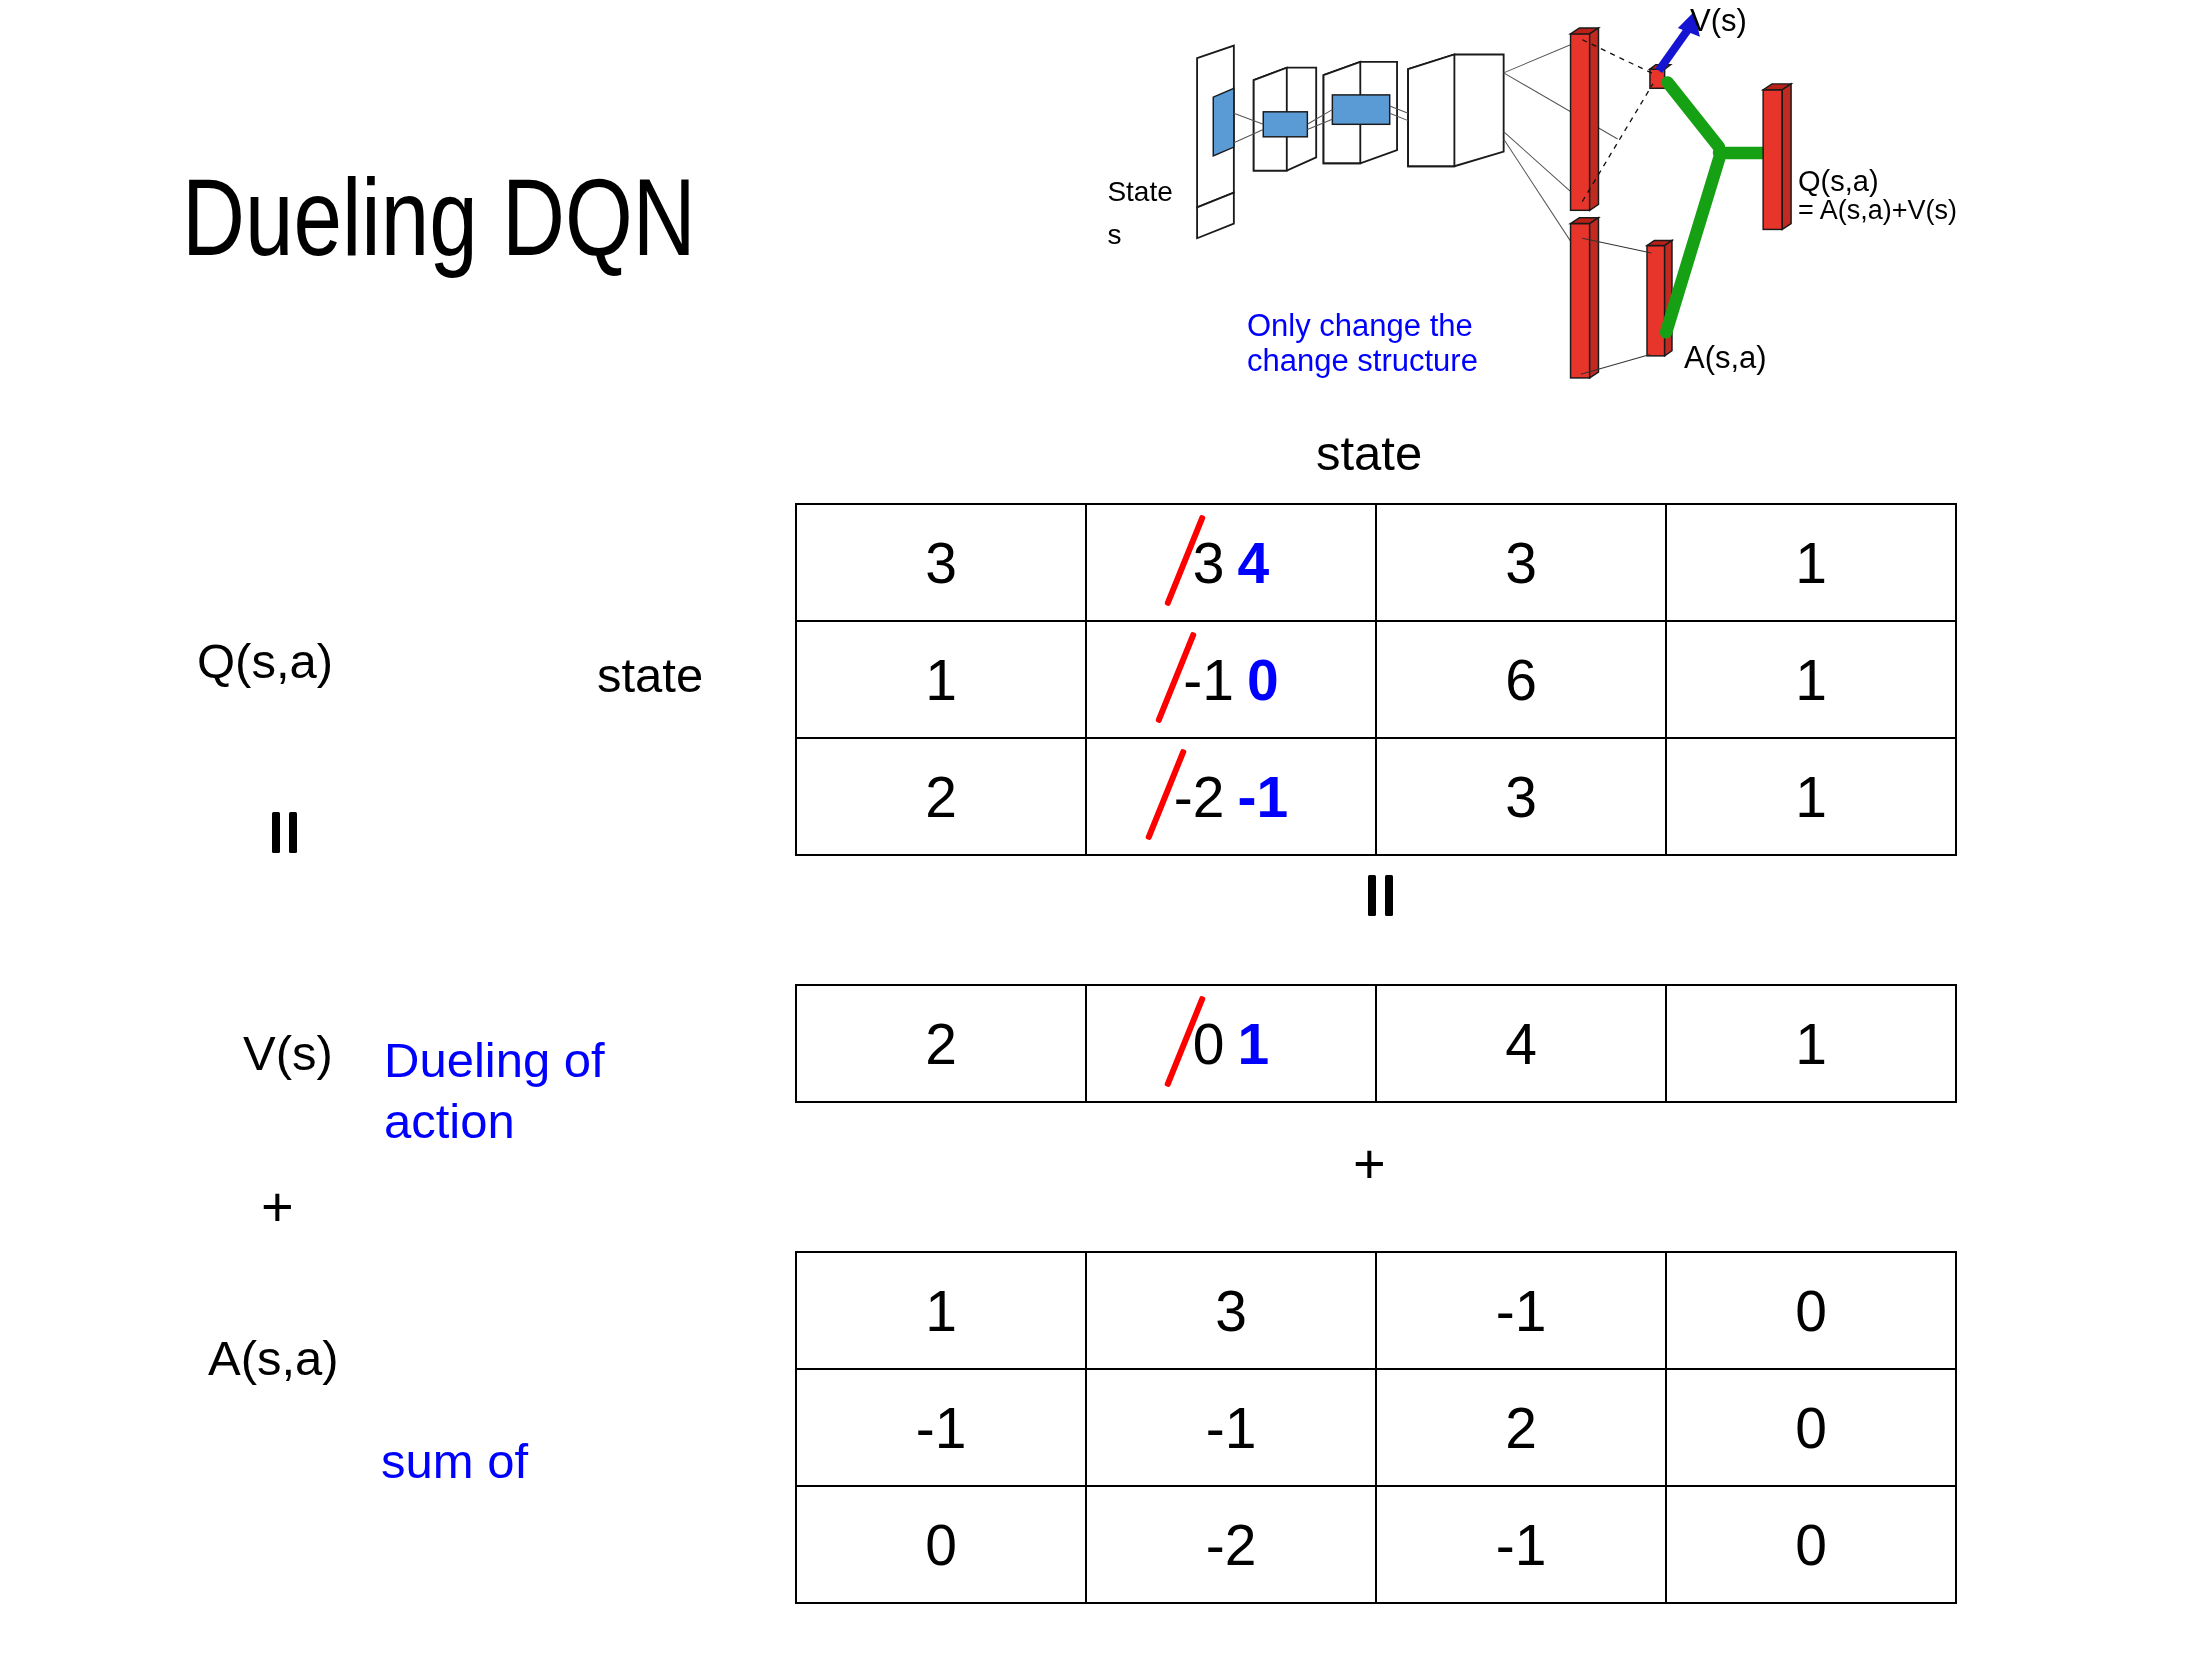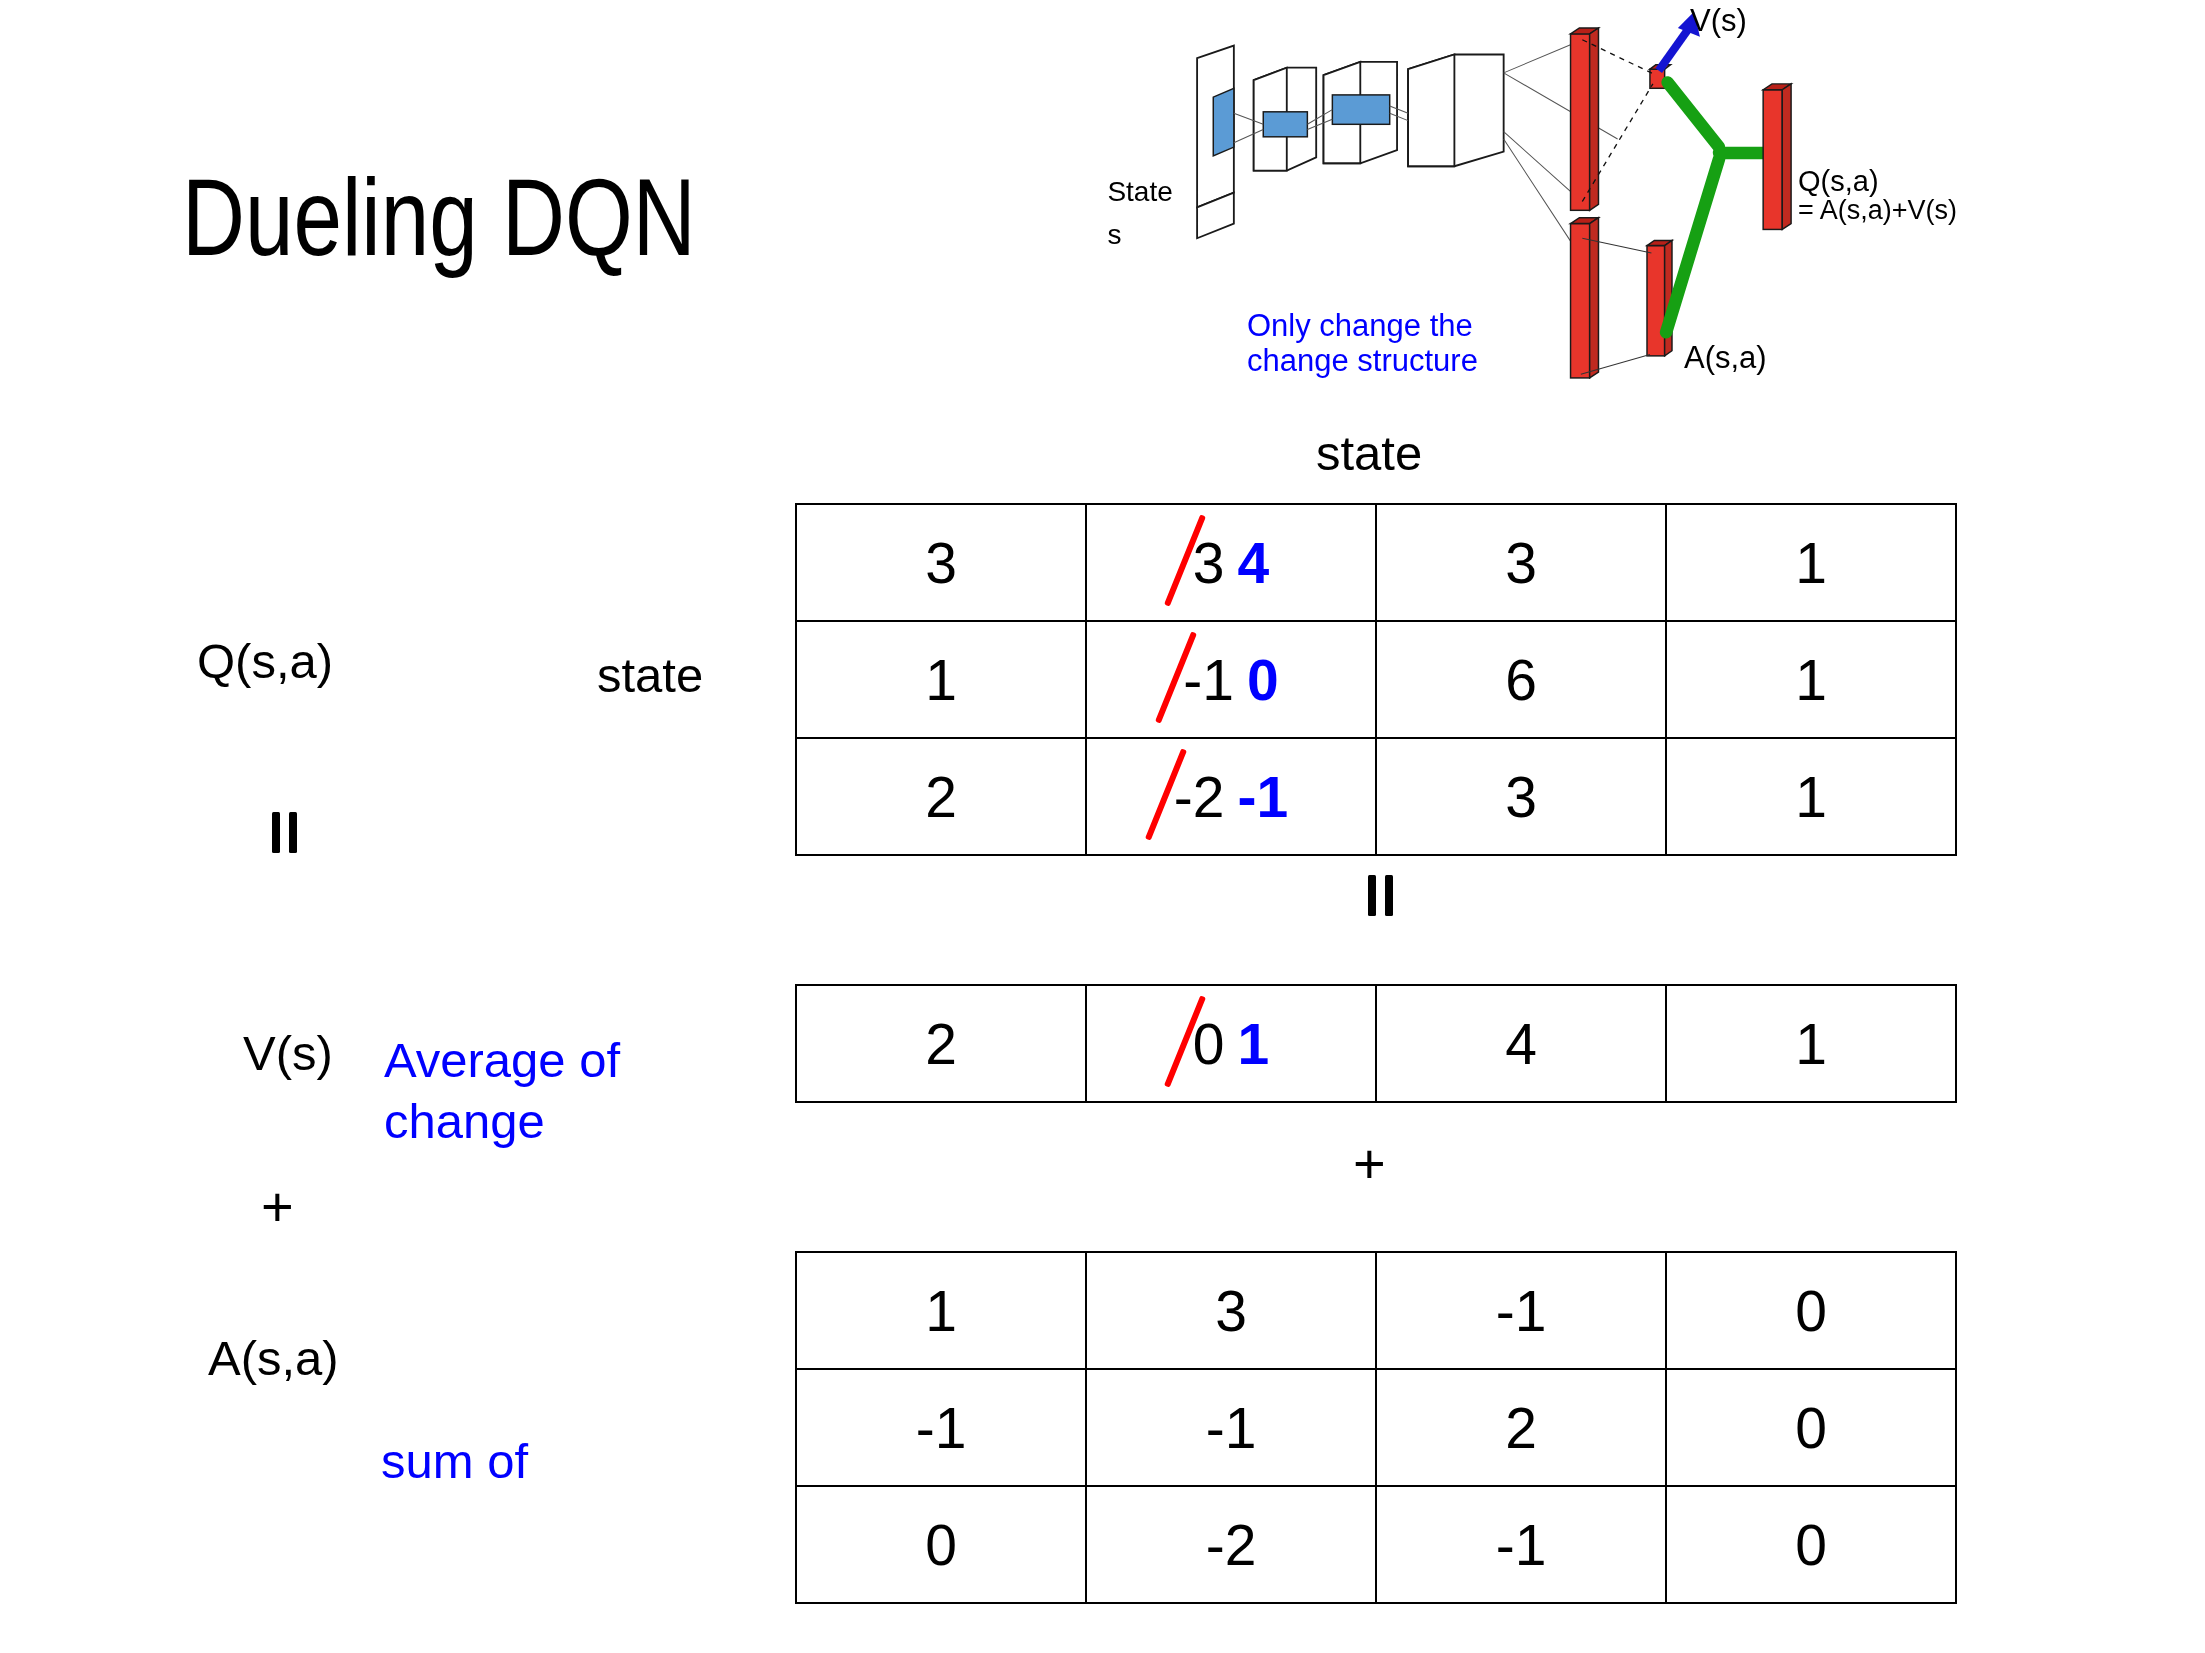--- a/index.html
+++ b/index.html
@@ -151,22 +151,22 @@
   </div>
 <div class="abs eqrot" id="eq-mid">
     <span class="a"></span>
     <span class="b"></span>
   </div>
 
 <div class="abs plus" id="plus-left">+</div>
 <div class="abs plus" id="plus-mid">+</div>
 
 <div class="abs lbl blue" id="blue-avg">
-  <div>Average of</div>
-  <div style="margin-top:11.8px">change</div>
+  <div>Dueling of</div>
+  <div style="margin-top:11.8px">action</div>
 </div>
 <div class="abs lbl blue" id="blue-sum">
   <div>sum of</div>
 </div>
 
 <table class="abs tbl" id="tbl-q">
   <tbody>
       <tr>
     <td>3</td>
     <td><span class="pair">

